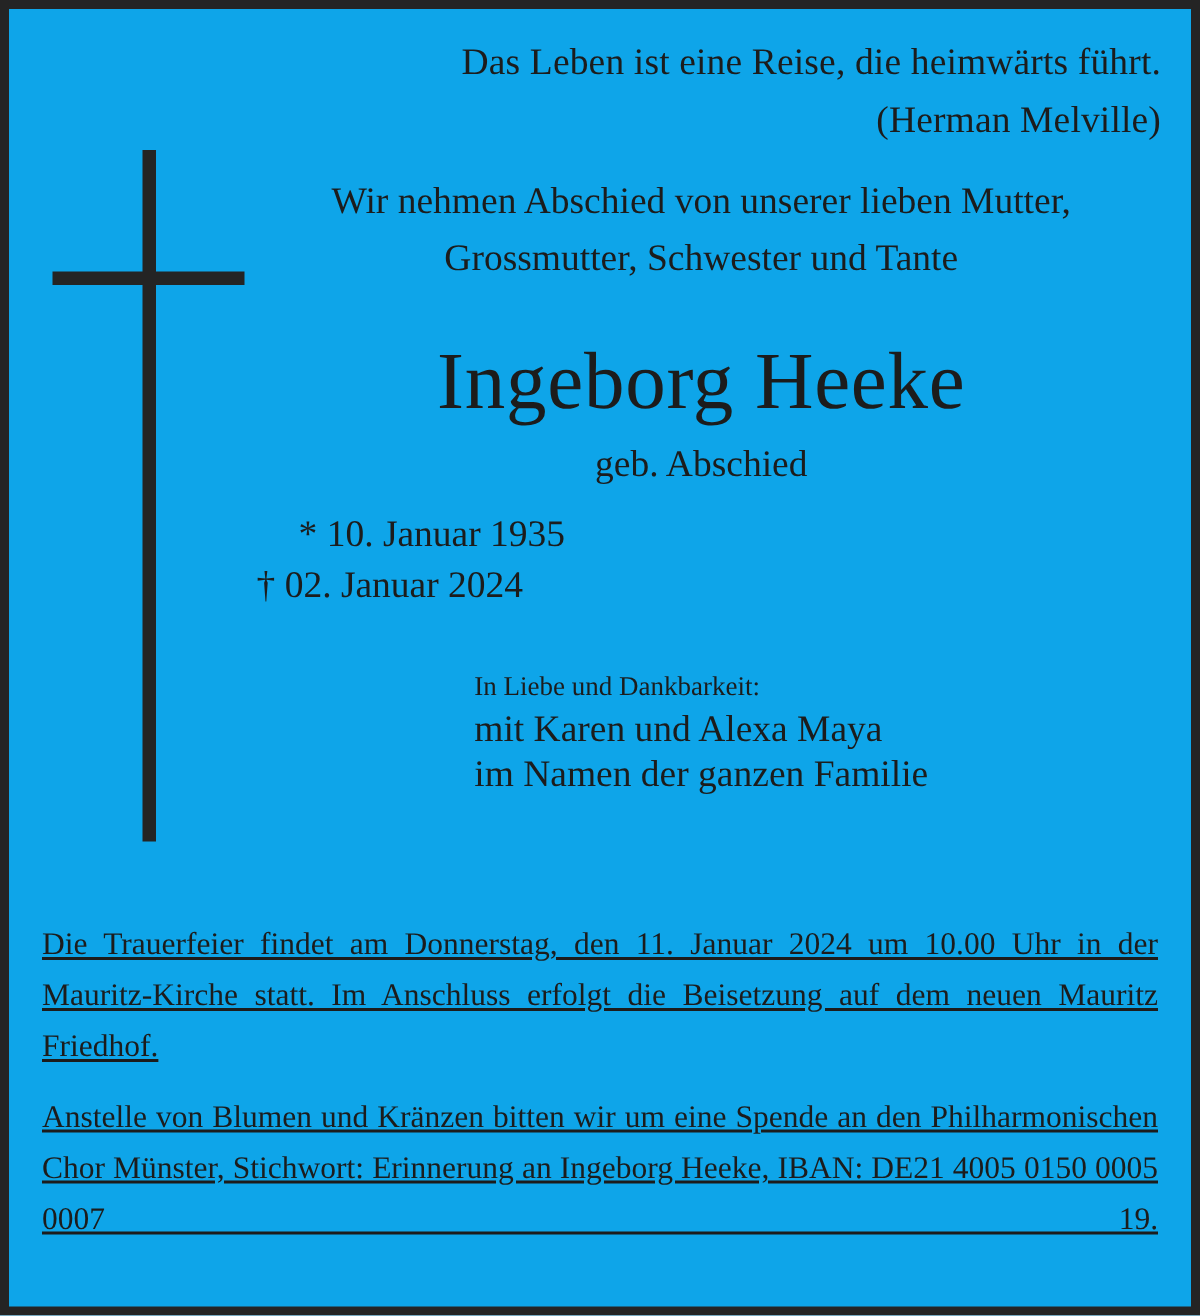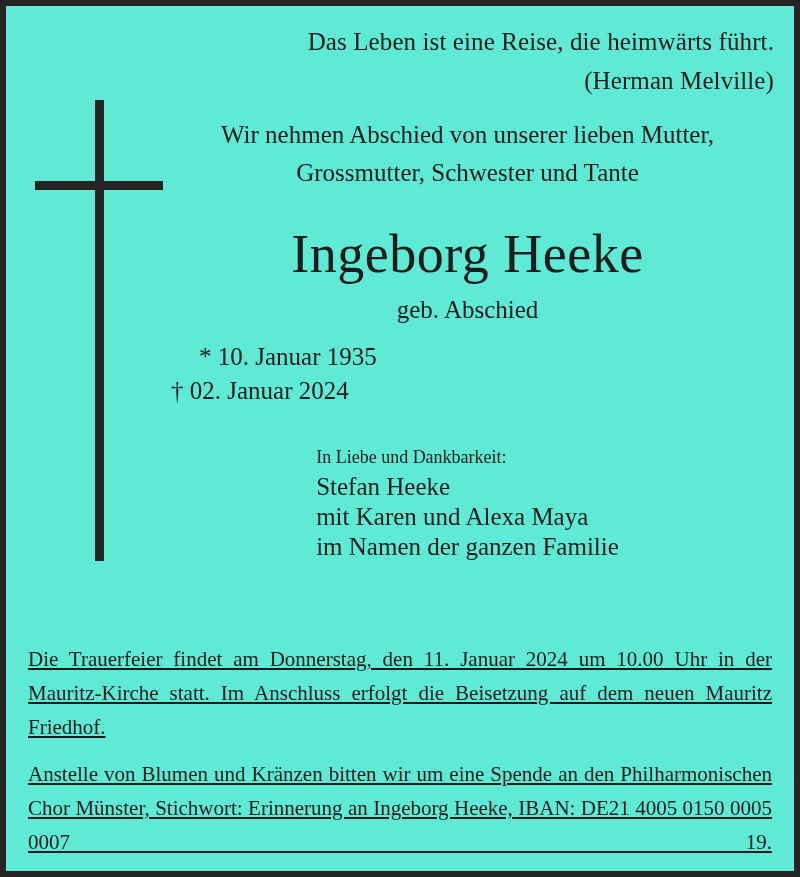--- a/index.html
+++ b/index.html
@@ -14,21 +14,21 @@
     color: #1c1c1c;
     -webkit-font-smoothing: antialiased;
   }
 
   
   #notice {
     position: relative;
     box-sizing: border-box;
     width: 800px;
     height: 877px;
-    background: #5eead4;
+    background: #0ea5e9;
     border: 6px solid #242424;
     padding: 0;
     overflow: hidden;
   }
 
   
   #cross {
     position: absolute;
     left: 0;
     top: 0;
@@ -179,21 +179,20 @@
     </div>
 
     <div class="dates">
       <div class="d-birth">* 10. Januar 1935</div>
       <div class="d-death">† 02. Januar 2024</div>
     </div>
 
     <div class="family">
       <div class="family-inner">
         <div class="family-lead">In Liebe und Dankbarkeit:</div>
-        <div class="family-line">Stefan Heeke</div>
         <div class="family-line">mit Karen und Alexa Maya</div>
         <div class="family-line">im Namen der ganzen Familie</div>
       </div>
     </div>
 
   </div>
 
   <div class="lower">
     <p class="para">Die Trauerfeier findet am Donnerstag, den 11. Januar 2024 um 10.00 Uhr in der Mauritz-Kirche statt. Im Anschluss erfolgt die Beisetzung auf dem neuen Mauritz Friedhof.</p>
     <p class="para last">Anstelle von Blumen und Kränzen bitten wir um eine Spende an den Philharmonischen Chor Münster, Stichwort: Erinnerung an Ingeborg Heeke, IBAN: DE21 4005 0150 0005 0007 19.</p>

